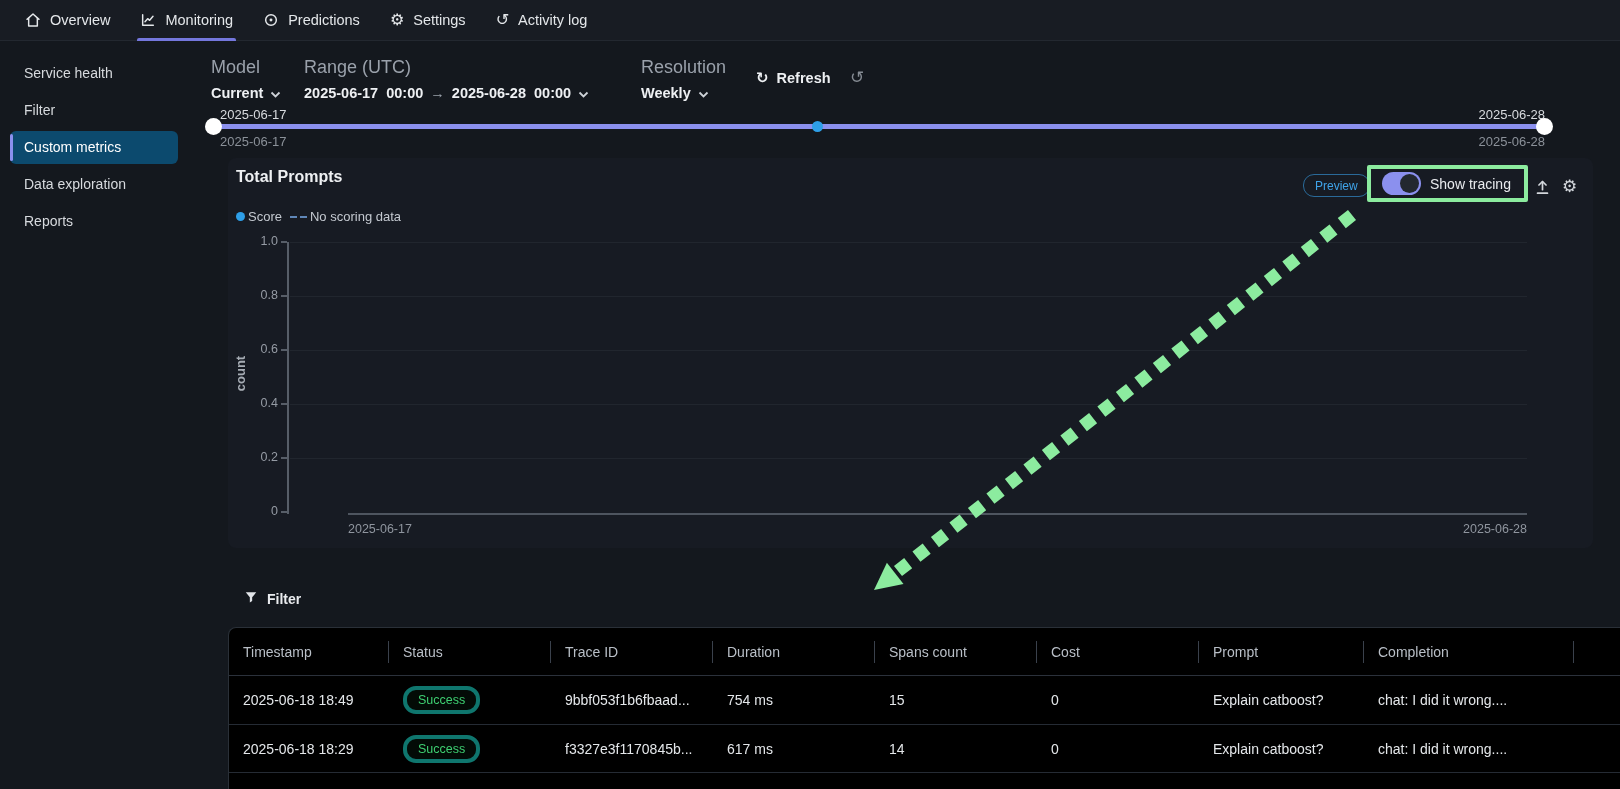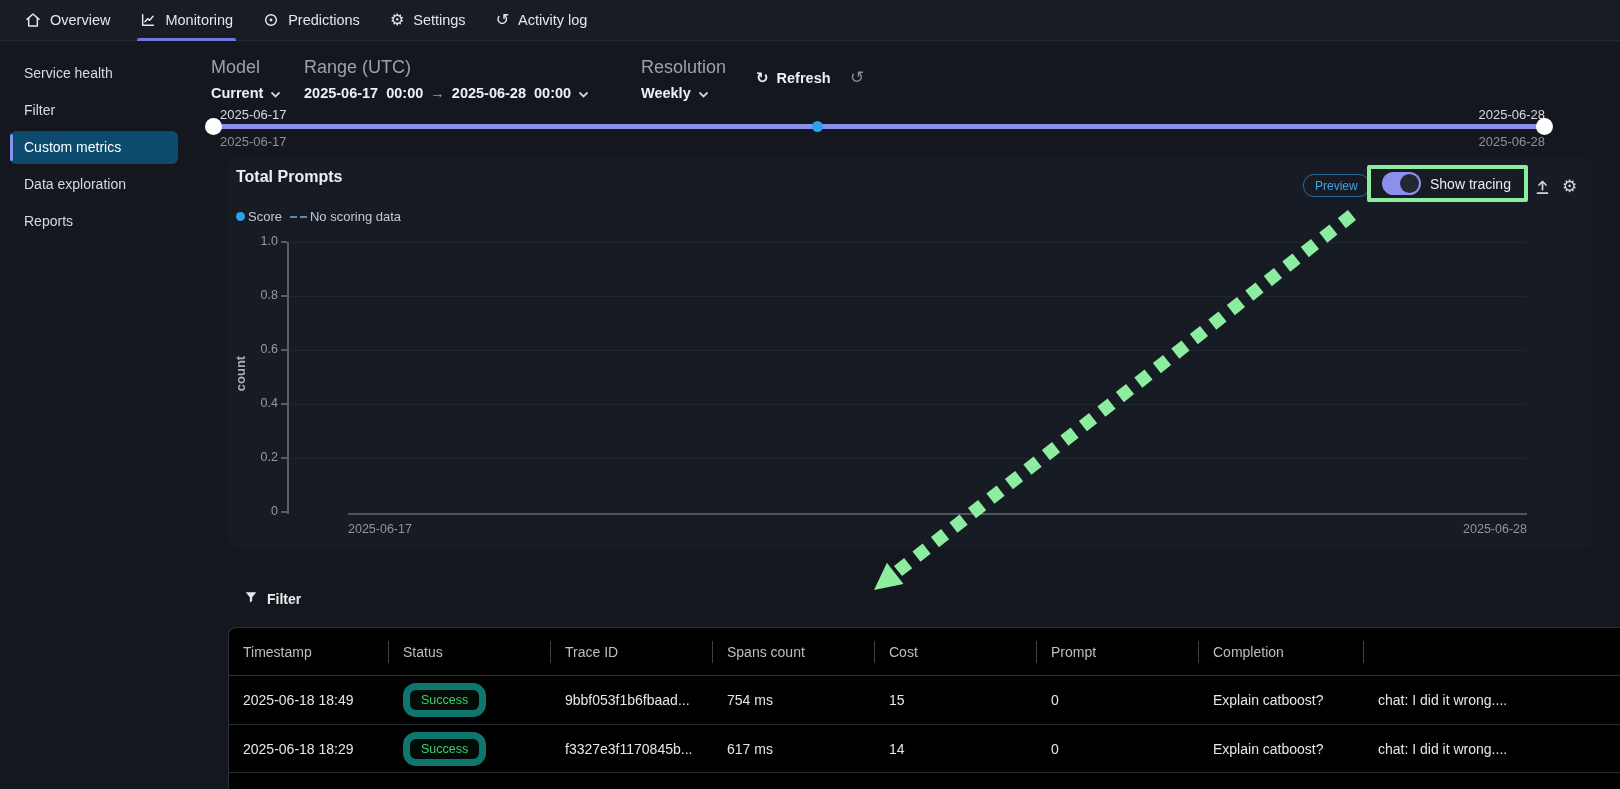--- a/index.html
+++ b/index.html
@@ -95,21 +95,21 @@
     align-items:center; }
   .thead { height:48px; border-bottom:1px solid #2b313b; }
   .th { position:relative; padding-left:14px; font-size:14px; color:#b9bfc7; height:48px;
     display:flex; align-items:center; }
   .th::after { content:""; position:absolute; right:0; top:13px; height:22px; width:1px;
     background:#3a414c; }
   .trow { height:48px; font-size:14px; color:#e4e7ea; cursor:pointer; }
   .trow + .trow { border-top:1px solid #252b34; }
   .td { padding-left:14px; white-space:nowrap; overflow:hidden; }
   .trow.empty { height:18px; }
-  .pill-success { display:inline-block; padding:3px 11px; border:7px solid #0f766e;
+  .pill-success { display:inline-block; padding:3px 11px; border:4px solid #0f766e;
     border-radius:13px; color:#3ecf71; font-size:12.5px; background:rgba(62,207,113,0.05); }
   .vscroll { position:absolute; right:7px; top:40px; width:9px; height:122px;
     background:#454c56; border-radius:5px; cursor:grab; }
 
   
   .overlay { position:absolute; left:0; top:0; width:1620px; height:789px;
     pointer-events:none; z-index:50; }
 </style>
 </head>
 <body>
@@ -269,20 +269,21 @@
       </svg>
   </span>
   <span>Filter</span>
 </div>
 
 <div class="table-card">
   <div class="tgrid thead">
     <div class="th">Timestamp</div>
     <div class="th">Status</div>
     <div class="th">Trace ID</div>
+    <div class="th">Duration</div>
     <div class="th">Spans count</div>
     <div class="th">Cost</div>
     <div class="th">Prompt</div>
     <div class="th">Completion</div>
     <div></div>
   </div>
   <div class="tgrid trow">
     <div class="td">2025-06-18 18:49</div>
     <div class="td"><span class="pill-success">Success</span></div>
     <div class="td">9bbf053f1b6fbaad...</div>

